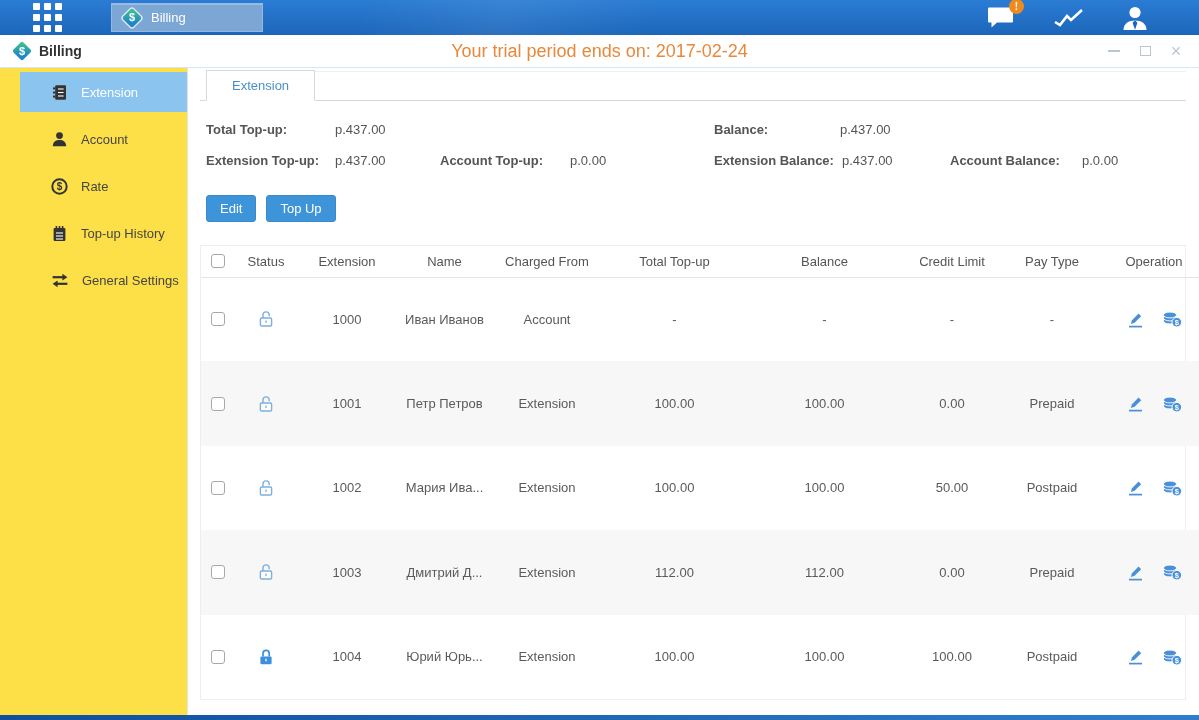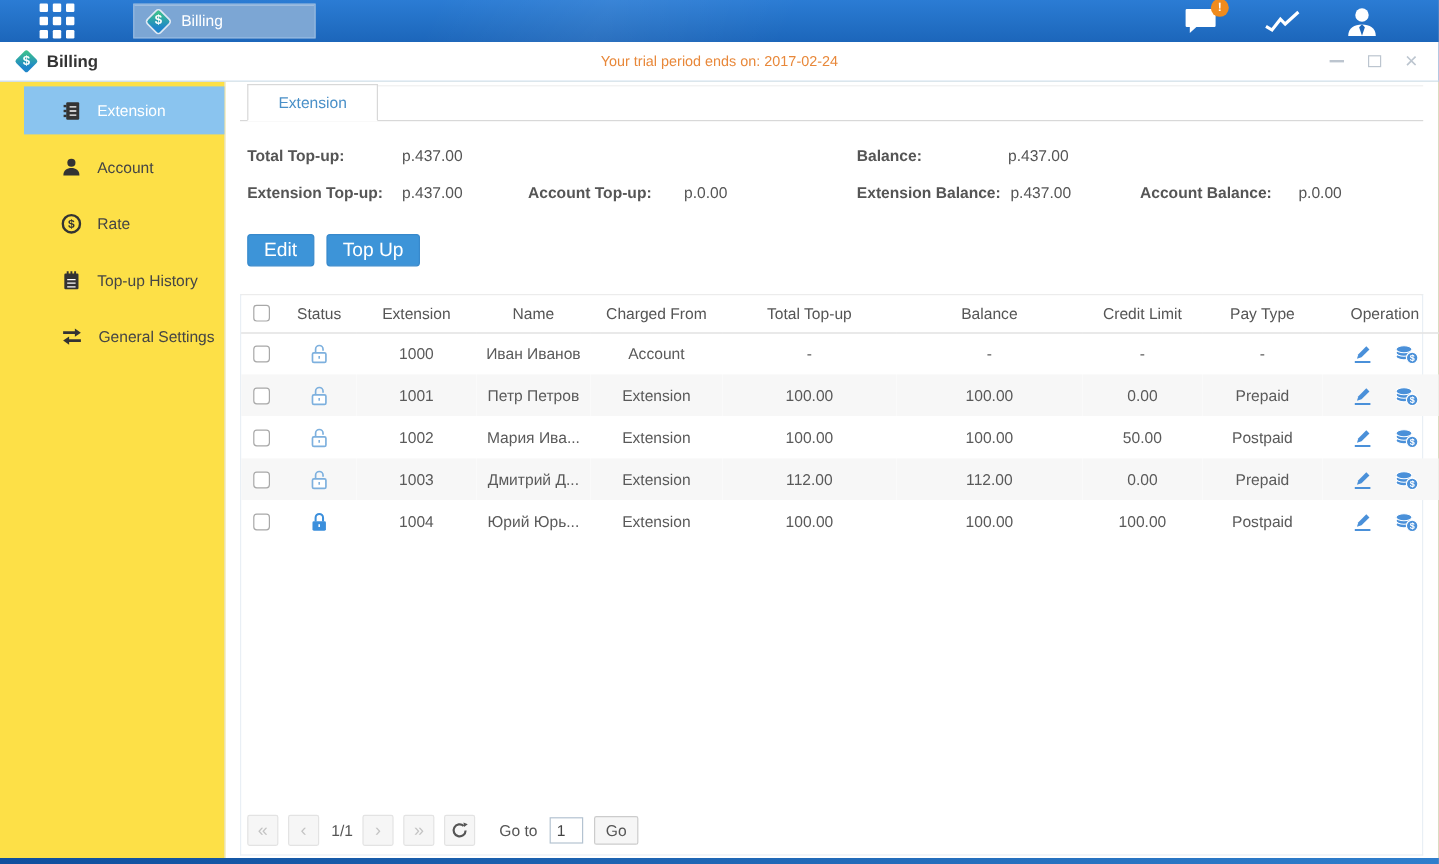--- a/index.html
+++ b/index.html
@@ -30,21 +30,21 @@
     font-size:11px; line-height:13px; color:#fff; font-weight:bold; }
   .topbar-icons{ margin-left:auto; display:flex; align-items:center; gap:36px; margin-right:50px; }
   .tb-ico{ position:relative; cursor:pointer; display:flex; }
   .badge{ position:absolute; top:-6px; right:-8px; width:15px; height:15px; border-radius:50%;
     background:#ef8b1e; color:#fff; font-size:10px; font-weight:bold; text-align:center; line-height:15px;}
   
   .titlebar{ height:33px; background:#fff; border-bottom:1px solid #d9e6f2;
     display:flex; align-items:center; position:relative; }
   .title-left{ display:flex; align-items:center; gap:7px; margin-left:12px; z-index:1; }
   .title-text{ font-size:14px; font-weight:bold; color:#333; }
-  .trial{ position:absolute; left:0; right:0; text-align:center; color:#e8883a; font-size:12px; }
+  .trial{ position:absolute; left:0; right:0; text-align:center; color:#e8883a; font-size:18px; }
   .win-controls{ margin-left:auto; display:flex; align-items:center; gap:17px; margin-right:16px; z-index:1; }
   .wc{ cursor:pointer; display:flex; align-items:center; justify-content:center; width:14px; height:14px;}
   .wc-min i{ display:block; width:12px; height:0; border-bottom:2px solid #bcc5cf; }
   .wc-max i{ display:block; width:11px; height:10px; border:1.5px solid #bcc5cf; }
   .wc-close{ color:#bcc5cf; font-size:18px; line-height:14px; }
   
   .bodywrap{ height:647px; display:flex; background:#fde047;padding-left:20px; }
   .desktop-strip{ height:5px; background:linear-gradient(90deg,#0f4f9e,#2f7ecc); }
   .sidebar{ width:168px; min-width:168px; border-right:1px solid #e4e4e4; padding-top:4px; }
   .side-item{ height:40px; margin-bottom:7px; display:flex; align-items:center;
@@ -57,25 +57,25 @@
   .tabstrip::after{ content:""; position:absolute; left:0; right:0; bottom:0; height:1px; background:#d8d8d8; }
   .tab-active{ position:relative; z-index:1; height:31px; background:#fff;
     border:1px solid #d8d8d8; border-bottom:1px solid #fff; margin-left:6px;
     padding:0 25px; display:flex; align-items:center; font-size:13px; color:#4a90c8; cursor:default; }
   .tabstrip-rest{ flex:1; height:30px; border-top:1px solid #efefef; }
   .summary{ margin-top:13px; }
   .sumrow{ position:relative; height:31px; font-size:13px; color:#555; }
   .sumrow span{ position:absolute; top:8px; white-space:nowrap; }
   .lbl{ font-weight:bold; }
   .actions{ margin:19px 0 23px 6px; display:flex; gap:10px; }
-  .btn-blue{ background:#3d94d8; border:1px solid #3889cb; color:#fff; font-size:16px;
+  .btn-blue{ background:#3d94d8; border:1px solid #3889cb; color:#fff; font-size:13px;
     padding:0 13px; height:27px; border-radius:3px; cursor:pointer; font-family:inherit; }
   
-  .grid-panel{ flex:1; display:flex; flex-direction:column; border:1px solid #e9eff5;
-    border-top:1px solid #ececec; margin-bottom:2px; min-height:0; }
+  .grid-panel{ flex:1; display:flex; flex-direction:row; border:1px solid #e9eff5;
+    border-top:1px solid #ececec; margin-bottom:15px; min-height:0; }
   table{ width:100%; border-collapse:collapse; table-layout:fixed; font-size:13px; color:#5a5a5a; }
   thead th{ height:31px; font-weight:normal; color:#555; border-bottom:1px solid #e4e4e4; text-align:center; }
   tbody td{ height:35px; text-align:center; overflow:hidden; white-space:nowrap; text-overflow:ellipsis; }
   tbody tr:nth-child(even){ background:#f7f7f7; }
   .checkbox{ width:14px; height:14px; border:1px solid #a8a8a8; border-radius:3px;
     margin:0 auto; background:#fff; cursor:pointer; }
   .op-icons{ display:flex; justify-content:center; align-items:center; gap:16px; }
   .op-icons svg{ cursor:pointer; }
   .lock{ display:inline-block; vertical-align:middle; }
   .spacer{ flex:1; }

